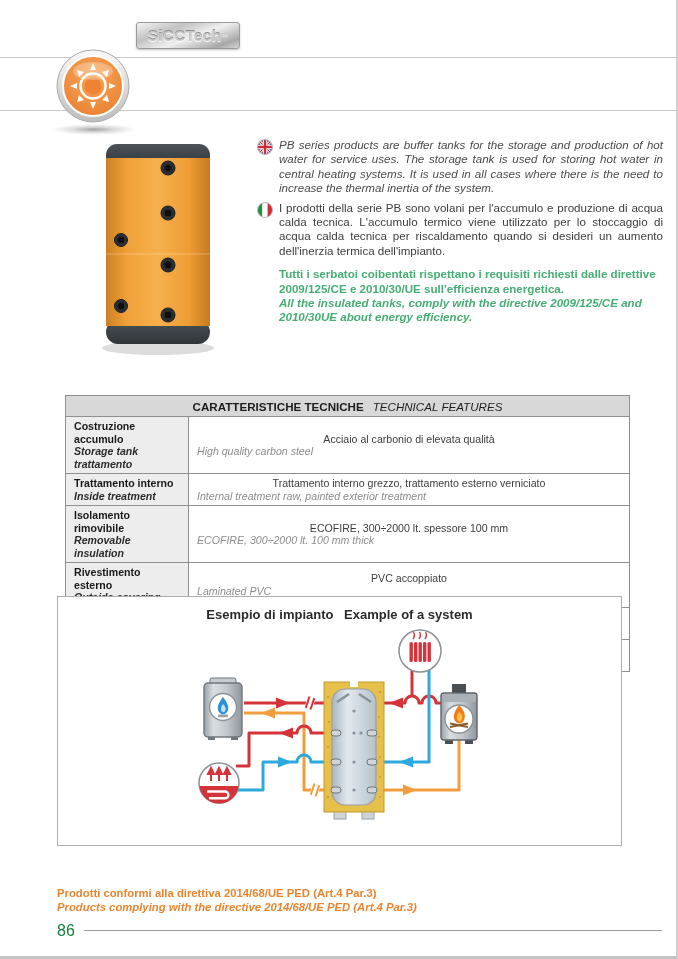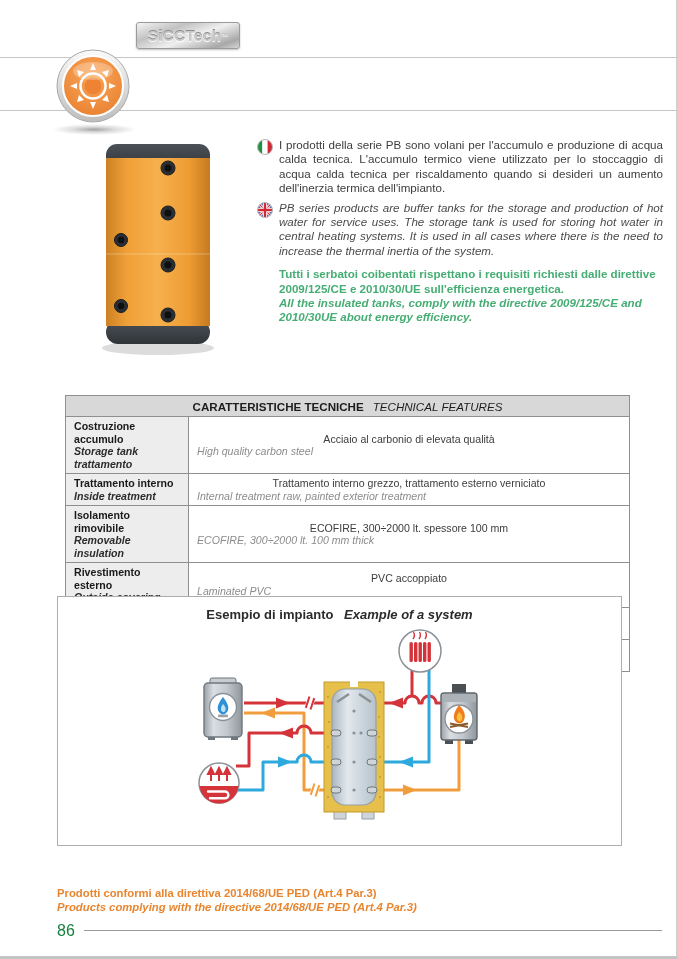--- a/index.html
+++ b/index.html
@@ -50,21 +50,21 @@
   .features td.lbl .l-it{font-weight:bold;color:#1a1a1a;}
   .features td.lbl .l-en{font-weight:bold;font-style:italic;color:#2c2c2c;}
   .features td.val{line-height:12.5px;}
   .features td.val .v-it{color:#3c3c3c;text-align:center;}
   .features td.val .v-en{font-style:italic;color:#8c8c8c;}
 
   
   .diagram-box{position:absolute;left:57px;top:596px;width:565px;height:250px;border:1px solid #adadad;background:#fff;}
   .diagram-title{position:absolute;left:0;right:0;top:10px;text-align:center;font-size:13px;color:#2b2b2b;}
   .diagram-title .d-it{font-weight:bold;}
-  .diagram-title .d-en{font-style:italic;font-weight:bold;margin-left:7px;}
+  .diagram-title .d-en{font-weight:bold;margin-left:7px;}
   .diagram-svg{position:absolute;left:0;top:0;width:563px;height:248px;}
 
   
   .ped{position:absolute;left:57px;top:886px;font-size:11.3px;line-height:14px;color:#e8852f;}
   .ped .p-it{font-weight:bold;}
   .ped .p-en{font-weight:bold;font-style:italic;}
   .page-num{position:absolute;left:57px;top:922px;font-size:16px;color:#15803d;}
   .footer-rule{position:absolute;left:84px;top:930px;width:578px;height:1px;background:#9a9a9a;}
 </style>
 </head>
@@ -146,53 +146,53 @@
           <circle cx="33" cy="104" r="3.2"></circle>
             <circle cx="80" cy="129" r="3.5"></circle>
           <circle cx="33" cy="170" r="3.2"></circle>
             <circle cx="80" cy="179" r="3.5"></circle>
         </g>
       </g>
     </svg>
   </div>
 
   <div class="intro-text">
-    <p class="para it">
-      <span class="flag">
-        <svg viewBox="0 0 16 16" width="16" height="16">
-          <clipPath id="fc1">
-              <circle cx="8" cy="8" r="7.5"></circle>
-            </clipPath>
-          <g clip-path="url(#fc1)">
-            <rect x="0" y="0" width="5.4" height="16" fill="#209246"></rect>
-            <rect x="5.4" y="0" width="5.2" height="16" fill="#ffffff"></rect>
-            <rect x="10.6" y="0" width="5.4" height="16" fill="#ce2b37"></rect>
-          </g>
-          <circle cx="8" cy="8" r="7.5" fill="none" stroke="#b9b9b9" stroke-width="1"></circle>
-        </svg>
-      </span>
-      <span>I prodotti della serie PB sono volani per l'accumulo e produzione di acqua calda tecnica. L'accumulo termico viene utilizzato per lo stoccaggio di acqua calda tecnica per riscaldamento quando si desideri un aumento dell'inerzia termica dell'impianto.</span>
-    </p>
     <p class="para en">
       <span class="flag">
         <svg viewBox="0 0 16 16" width="16" height="16">
           <clipPath id="fc2">
               <circle cx="8" cy="8" r="7.5"></circle>
             </clipPath>
           <g clip-path="url(#fc2)">
             <rect width="16" height="16" fill="#1e3f94"></rect>
             <path d="M0,0 L16,16 M16,0 L0,16" stroke="#ffffff" stroke-width="3"></path>
             <path d="M0,0 L16,16 M16,0 L0,16" stroke="#ce2b37" stroke-width="1.2"></path>
             <path d="M8,0 V16 M0,8 H16" stroke="#ffffff" stroke-width="4.5"></path>
             <path d="M8,0 V16 M0,8 H16" stroke="#ce2b37" stroke-width="2.4"></path>
           </g>
           <circle cx="8" cy="8" r="7.5" fill="none" stroke="#b9b9b9" stroke-width="1"></circle>
         </svg>
       </span>
       <span>PB series products are buffer tanks for the storage and production of hot water for service uses. The storage tank is used for storing hot water in central heating systems. It is used in all cases where there is the need to increase the thermal inertia of the system.</span>
+    </p>
+    <p class="para it">
+      <span class="flag">
+        <svg viewBox="0 0 16 16" width="16" height="16">
+          <clipPath id="fc1">
+              <circle cx="8" cy="8" r="7.5"></circle>
+            </clipPath>
+          <g clip-path="url(#fc1)">
+            <rect x="0" y="0" width="5.4" height="16" fill="#209246"></rect>
+            <rect x="5.4" y="0" width="5.2" height="16" fill="#ffffff"></rect>
+            <rect x="10.6" y="0" width="5.4" height="16" fill="#ce2b37"></rect>
+          </g>
+          <circle cx="8" cy="8" r="7.5" fill="none" stroke="#b9b9b9" stroke-width="1"></circle>
+        </svg>
+      </span>
+      <span>I prodotti della serie PB sono volani per l'accumulo e produzione di acqua calda tecnica. L'accumulo termico viene utilizzato per lo stoccaggio di acqua calda tecnica per riscaldamento quando si desideri un aumento dell'inerzia termica dell'impianto.</span>
     </p>
     <div class="green">
       <div class="g-it">Tutti i serbatoi coibentati rispettano i requisiti richiesti dalle direttive 2009/125/CE e 2010/30/UE sull'efficienza energetica.</div>
       <div class="g-en">All the insulated tanks, comply with the directive 2009/125/CE and 2010/30UE about energy efficiency.</div>
     </div>
   </div>
 
   <table class="features">
     <thead>
       <tr>

